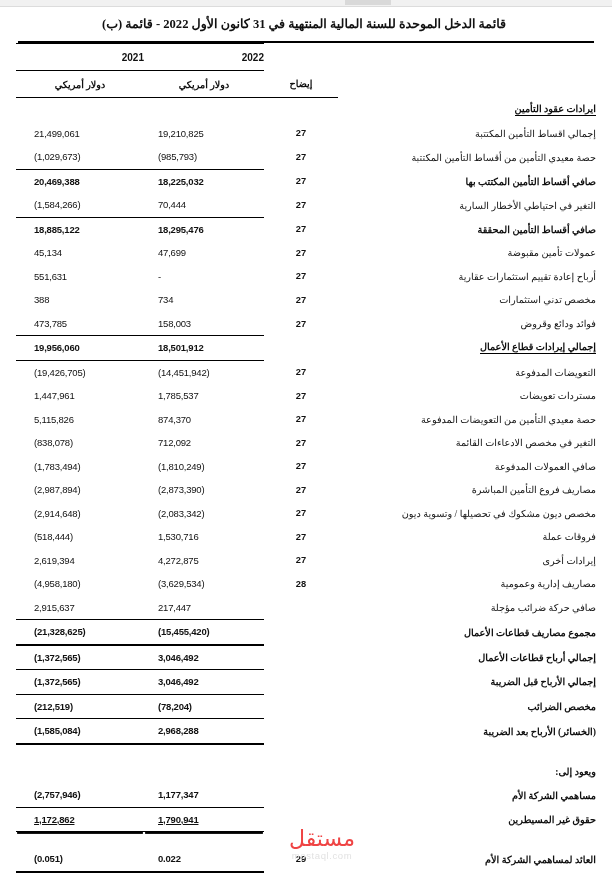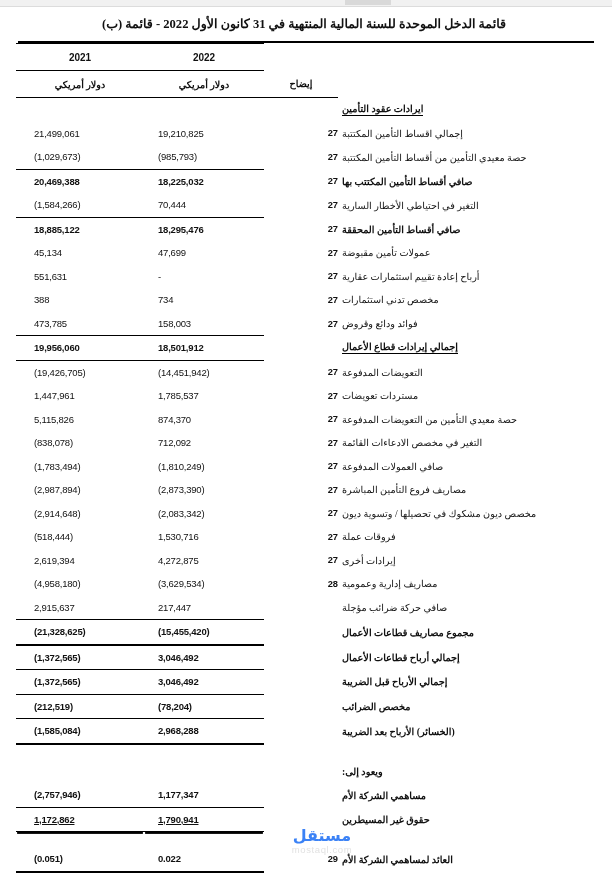--- a/index.html
+++ b/index.html
@@ -64,21 +64,20 @@
 
   td, th {
     padding: 0;
     vertical-align: middle;
     font-size: 9.6px;
   }
 
   
   .hdr-year td {
     height: 26px;
-    text-align: center;
     font-weight: bold;
     font-size: 10px;
     font-family: "Liberation Sans", sans-serif;
   }
   .hdr-year td.yr {
     border-top: 1.4px solid #000;
     border-bottom: 1.4px solid #000;
   }
   .hdr-cur td {
     height: 26px;
@@ -90,28 +89,28 @@
     border-bottom: 1.4px solid #000;
     text-align: center;
   }
   .hdr-cur td.note-h {
     border-bottom: 1.4px solid #000;
   }
 
   
   tr.row td { height: 23.5px; }
   td.label {
-    text-align: left;
+    text-align: right;
     padding-left: 4px;
     direction: rtl;
     white-space: nowrap;
     font-size: 9.7px;
   }
   td.note {
-    text-align: right;
+    text-align: center;
     font-weight: bold;
     font-size: 9.3px;
     font-family: "Liberation Sans", sans-serif;
   }
   td.num {
     text-align: left;
     padding-left: 14px;
     font-family: "Liberation Sans", sans-serif;
     font-size: 9.5px;
     letter-spacing: -0.2px;
@@ -152,23 +151,23 @@
   .watermark {
     position: absolute;
     left: 262px;
     top: 822px;
     width: 120px;
     text-align: center;
     pointer-events: none;
     user-select: none;
   }
   .watermark .wm-ar {
-    font-size: 16px;
-    color: #3b82f6;
-    font-weight: bold;
+    font-size: 22px;
+    color: #ef4444;
+    font-weight: normal;
     line-height: 1;
     font-family: "DejaVu Sans", sans-serif;
   }
   .watermark .wm-en {
     font-size: 9.5px;
     color: #e2e2e2;
     letter-spacing: 0.6px;
     line-height: 1.3;
     font-family: "Liberation Sans", sans-serif;
   }

